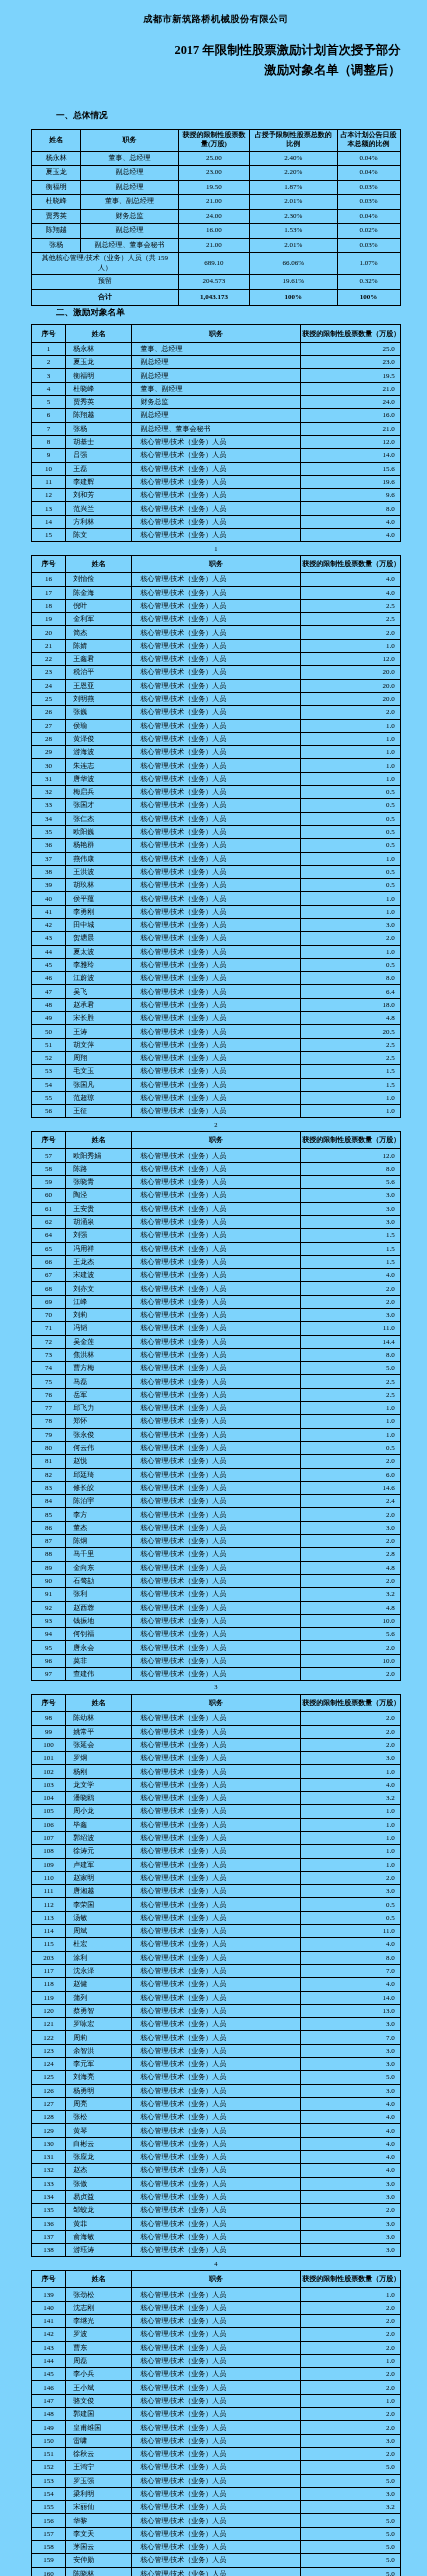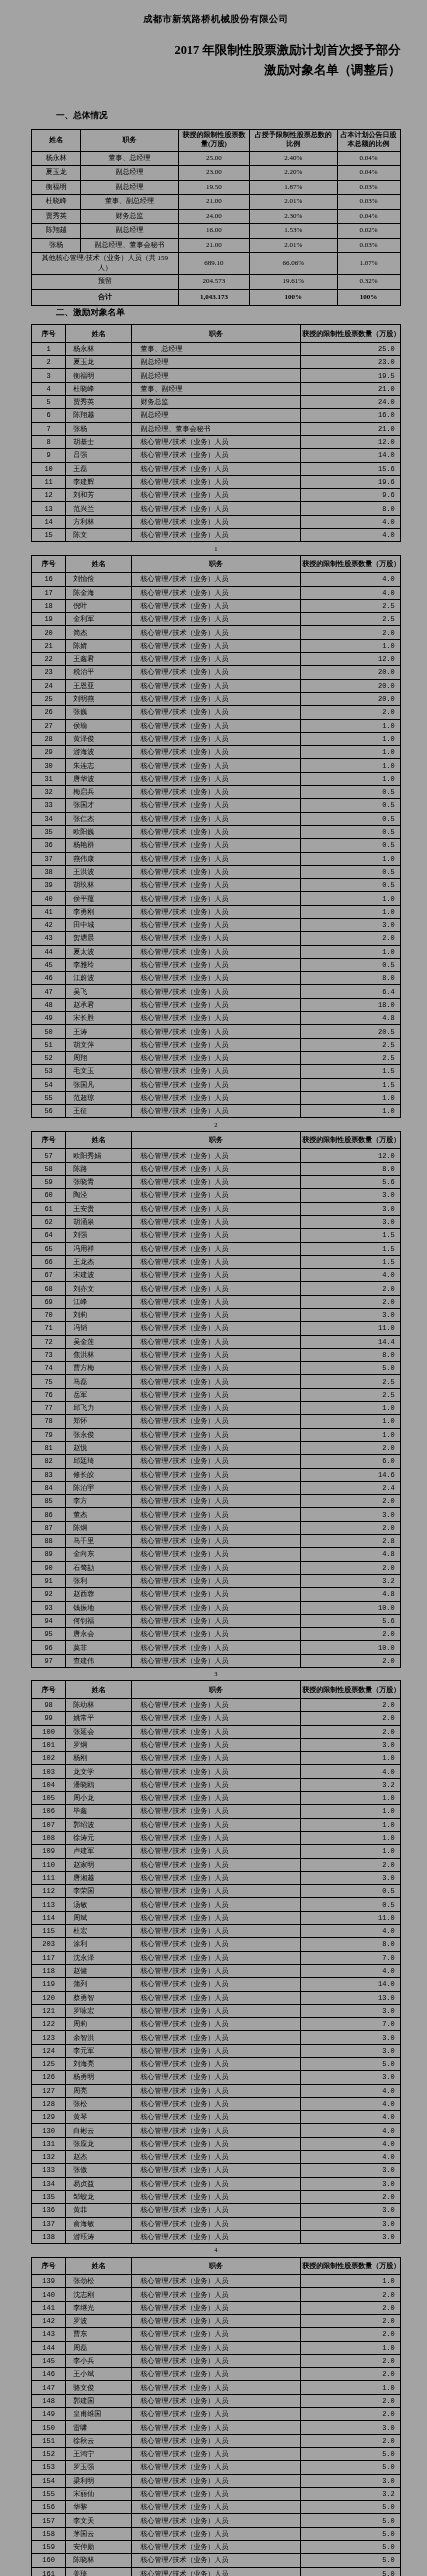--- a/index.html
+++ b/index.html
@@ -1,37 +1,37 @@
 <!DOCTYPE html>
 <html style="font-size:8.6px"><head>
 <meta charset="utf-8">
 <style>
   html,body{margin:0;padding:0;background:#e8e8e8;}
   .page{
-    width:427px;height:2576px;margin:0 auto;background:#a3a3a3;
+    width:427px;height:2576px;margin:0 auto;background:#7dd3fc;
     box-sizing:border-box;padding:13px 26.4px 0 31px;position:relative;
     font-family:"Liberation Serif","DejaVu Serif",serif;color:#000;overflow:hidden;
   }
   .company-top{text-align:center;font-size:9.2px;font-weight:bold;letter-spacing:0.5px;}
   .doc-title{text-align:right;font-size:12.4px;font-weight:bold;line-height:1.62;margin-top:14px;}
   .sec{font-size:8.6px;font-weight:bold;padding-left:25px;}
   .sec1{margin-top:30px;}
   .sec2{margin-top:1px;}
   table{border-collapse:collapse;width:100%;table-layout:fixed;}
   .t1{margin-top:6.5px;border:1.1px solid #000;}
   .t1 th,.t1 td{border:0.5px solid #000;text-align:center;font-size:7px;padding:1.1px 2.7px;line-height:1.35;word-break:break-all;}
   .t1 th{font-weight:bold;}
   .t1 td{height:11.3px;}
   .t1 th:nth-child(1){width:43px;}
   .t1 th:nth-child(2){width:91px;}
   .t1 th:nth-child(3){width:65px;}
   .t1 th:nth-child(4){width:81px;}
   .t1 tr[data-name="summary-total-row"] td{font-weight:bold;height:13px;}
   .detail-area{margin-top:5.4px;}
-  .t2{border:1.1px solid #000;font-family:Liberation Mono, monospace;}
+  .t2{border:1.1px solid #000;}
   .t2 th,.t2 td{border:0.5px solid #000;font-size:7px;line-height:1.15;padding:0.5px 1.6px;overflow:hidden;white-space:nowrap;}
   .t2 th{font-weight:bold;height:15.6px;}
   .t2 td{height:11.3px;}
   .t2 th:nth-child(1){width:30px;}
   .t2 th:nth-child(2){width:62px;}
   .t2 th:nth-child(3){width:164px;}
   .t2 td:nth-child(1){text-align:center;}
   .t2 td:nth-child(2){text-align:left;padding-left:7px;}
   .t2 td:nth-child(3){text-align:left;padding-left:8px;}
   .t2 td:nth-child(4){text-align:right;padding-right:4.8px;}
@@ -625,20 +625,26 @@
             <td data-name="position-cell">核心管理/技术（业务）人员</td>
             <td data-name="shares-cell">1.0</td>
           </tr>
           <tr data-name="detail-row">
             <td data-name="serial-cell">79</td>
             <td data-name="name-cell">张永俊</td>
             <td data-name="position-cell">核心管理/技术（业务）人员</td>
             <td data-name="shares-cell">1.0</td>
           </tr>
           <tr data-name="detail-row">
+            <td data-name="serial-cell">80</td>
+            <td data-name="name-cell">何云伟</td>
+            <td data-name="position-cell">核心管理/技术（业务）人员</td>
+            <td data-name="shares-cell">0.5</td>
+          </tr>
+          <tr data-name="detail-row">
             <td data-name="serial-cell">81</td>
             <td data-name="name-cell">赵悦</td>
             <td data-name="position-cell">核心管理/技术（业务）人员</td>
             <td data-name="shares-cell">2.0</td>
           </tr>
           <tr data-name="detail-row">
             <td data-name="serial-cell">82</td>
             <td data-name="name-cell">邱廷琦</td>
             <td data-name="position-cell">核心管理/技术（业务）人员</td>
             <td data-name="shares-cell">6.0</td>

